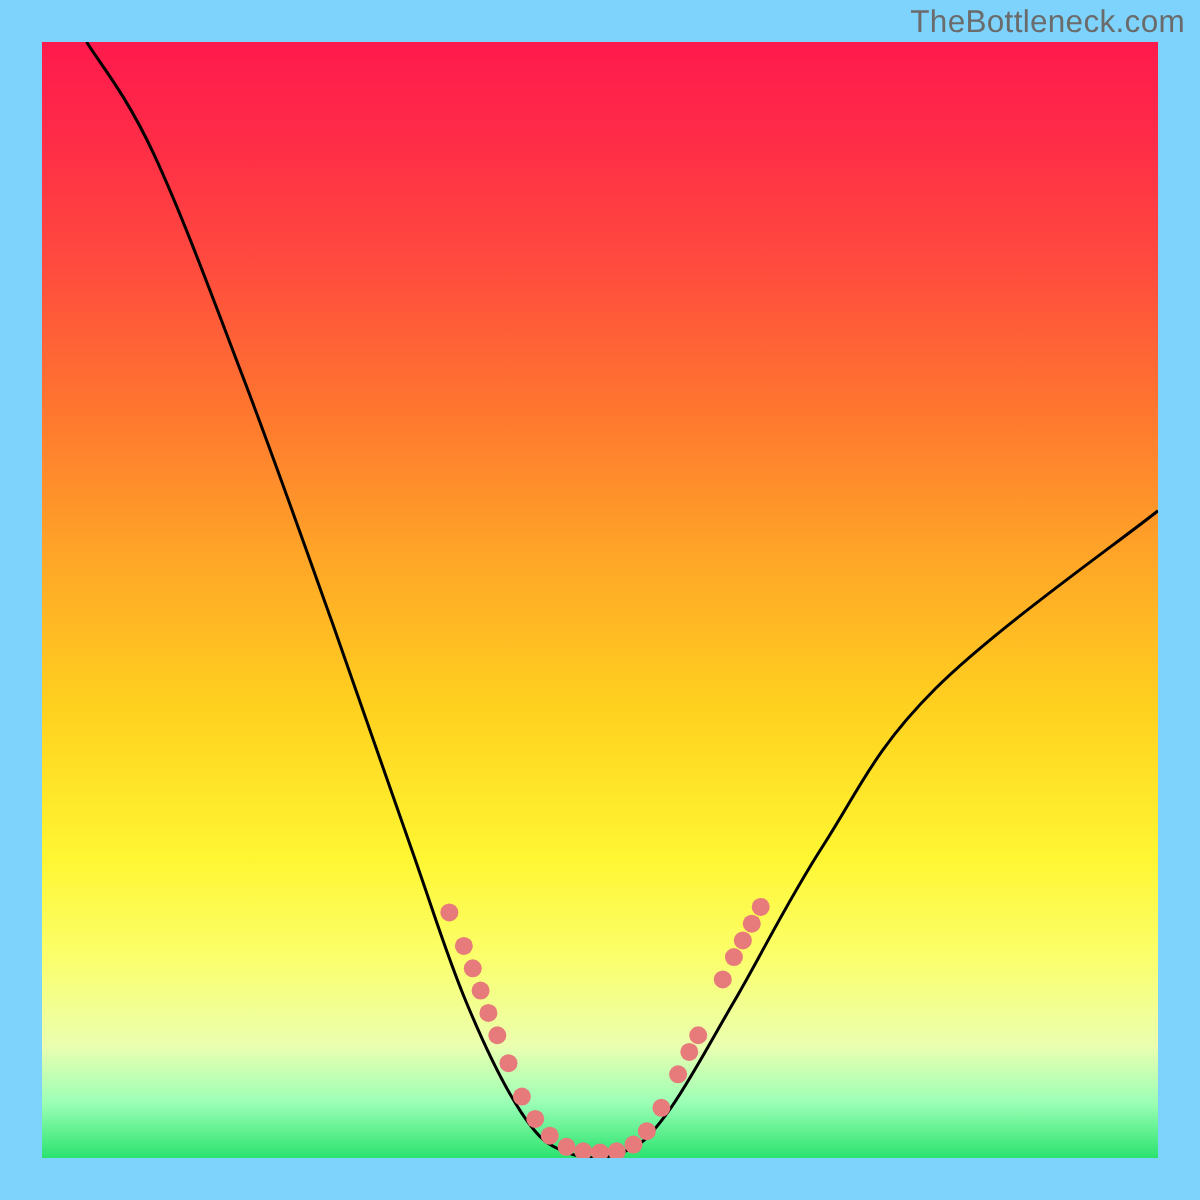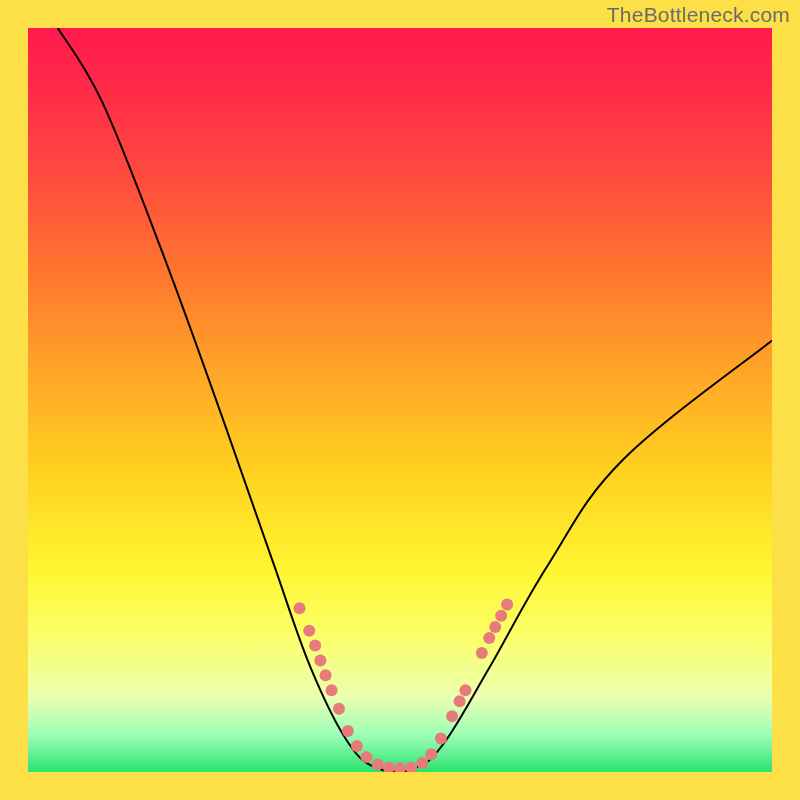--- a/index.html
+++ b/index.html
@@ -10,21 +10,21 @@
     background: #000;
     overflow: hidden;
     font-family: Arial, Helvetica, sans-serif;
   }
   .frame {
     position: absolute;
     top: 0;
     left: 0;
     width: 800px;
     height: 800px;
-    background: #fde047;
+    background: #7dd3fc;
   }
   .plot {
     position: absolute;
     top: 28px;
     left: 28px;
     width: 744px;
     height: 744px;
     overflow: hidden;
   }
   .gradient {

